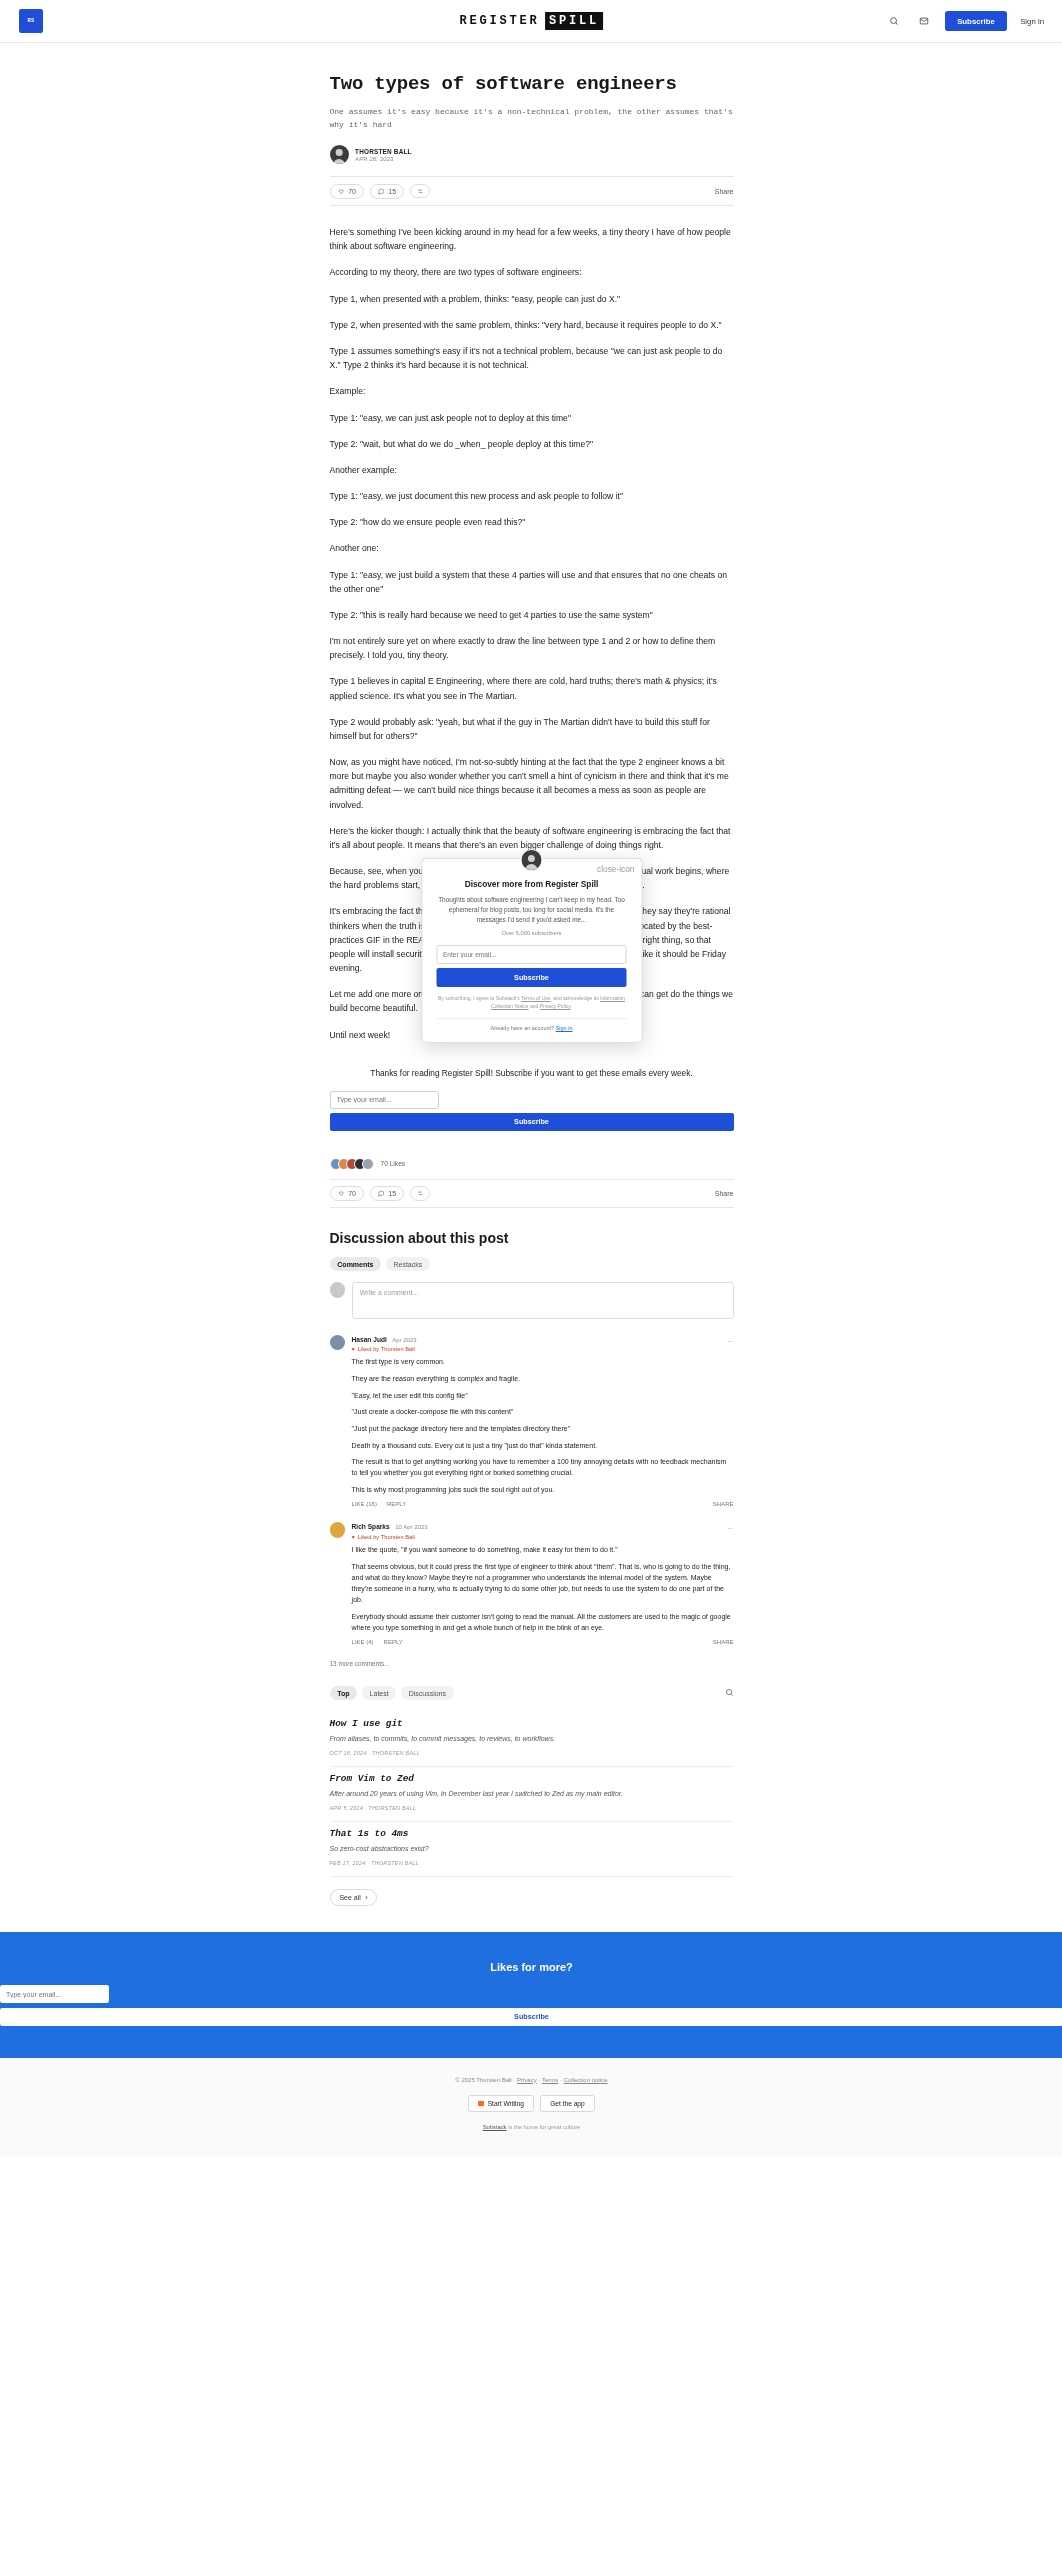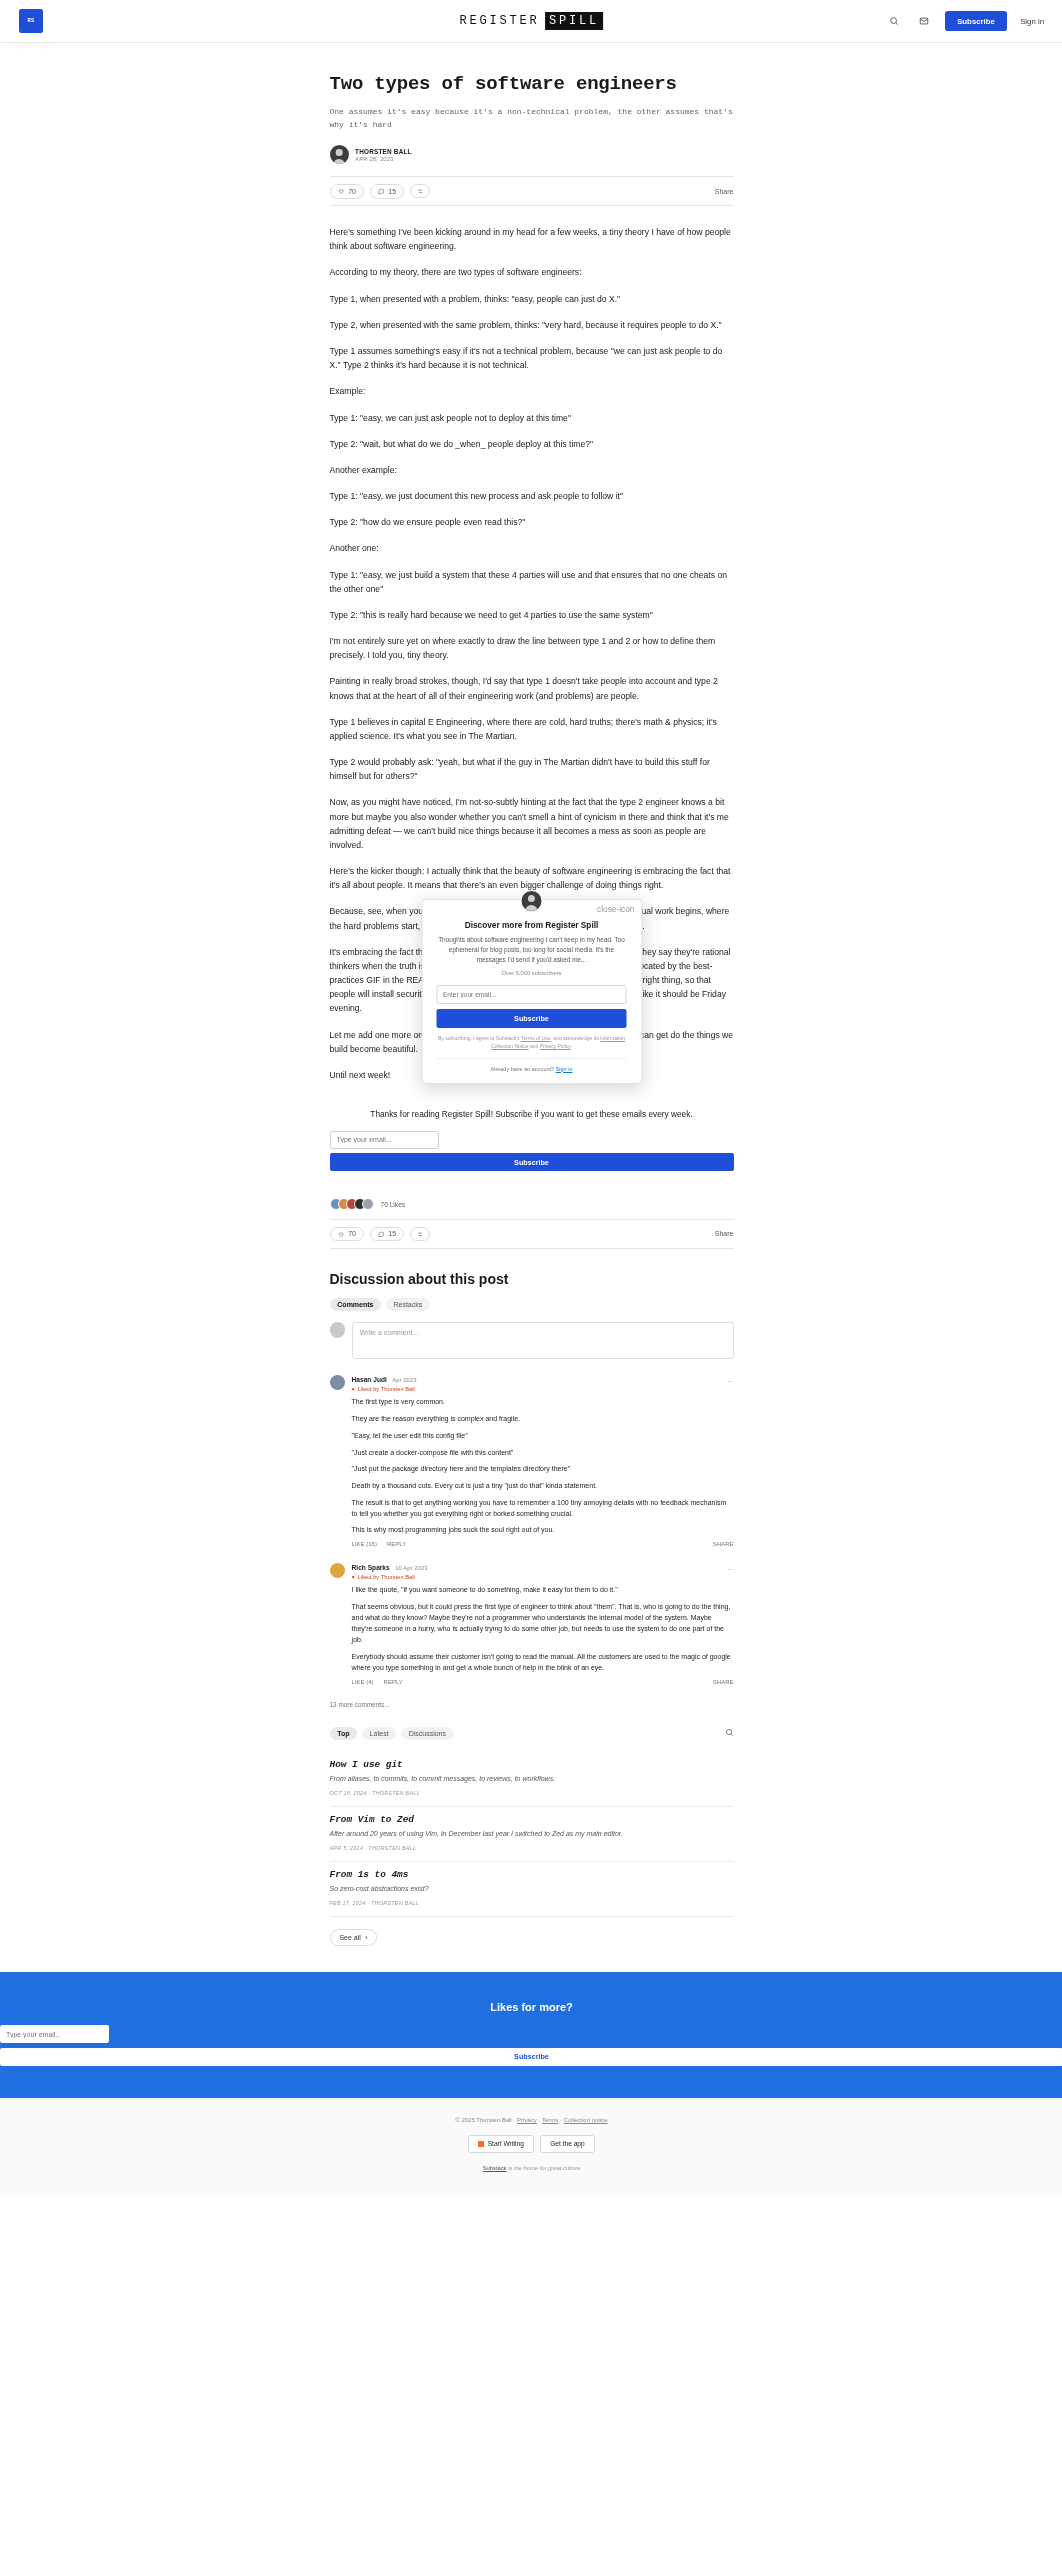--- a/index.html
+++ b/index.html
@@ -33,21 +33,21 @@
     overflow: hidden; text-align: center; line-height: 1.05;
     font-family: "Liberation Mono", monospace;
   }
   .nav-center {
     position: absolute; left: 50%; transform: translateX(-50%);
     display: flex; align-items: center;
   }
   .wordmark {
     display: flex; align-items: center;
     font-family: "Liberation Mono", monospace;
-    font-size: 12px; font-weight: 400; letter-spacing: 2.8px;
+    font-size: 12px; font-weight: 700; letter-spacing: 2.8px;
   }
   .wordmark .w1 { color: #111; }
   .wordmark .w2 {
     background: #111; color: #fff; padding: 1.7px 4.4px 2.2px 4.4px; margin-left: 5px;
     letter-spacing: 2.8px;
   }
   .nav-right {
     margin-left: auto; display: flex; align-items: center; gap: 13.3px;
   }
   .icon-btn { width: 16.6px; height: 16.6px; display: flex; align-items: center; justify-content: center; cursor: pointer; color:#444; }
@@ -340,21 +340,20 @@
       <p>Example:</p>
       <p>Type 1: "easy, we can just ask people not to deploy at this time"</p>
       <p>Type 2: "wait, but what do we do _when_ people deploy at this time?"</p>
       <p>Another example:</p>
       <p>Type 1: "easy, we just document this new process and ask people to follow it"</p>
       <p>Type 2: "how do we ensure people even read this?"</p>
       <p>Another one:</p>
       <p>Type 1: "easy, we just build a system that these 4 parties will use and that ensures that no one cheats on the other one"</p>
       <p>Type 2: "this is really hard because we need to get 4 parties to use the same system"</p>
       <p>I'm not entirely sure yet on where exactly to draw the line between type 1 and 2 or how to define them precisely. I told you, tiny theory.</p>
-      <p>Painting in really broad strokes, though, I'd say that type 1 doesn't take people into account and type 2 knows that at the heart of all of their engineering work (and problems) are people.</p>
       <p>Type 1 believes in capital E Engineering, where there are cold, hard truths; there's math &amp; physics; it's applied science. It's what you see in The Martian.</p>
       <p>Type 2 would probably ask: "yeah, but what if the guy in The Martian didn't have to build this stuff for himself but for others?"</p>
       <p>Now, as you might have noticed, I'm not-so-subtly hinting at the fact that the type 2 engineer knows a bit more but maybe you also wonder whether you can't smell a hint of cynicism in there and think that it's me admitting defeat — we can't build nice things because it all becomes a mess as soon as people are involved.</p>
 
       <div style="position:relative;">
         <p>Here's the kicker though: I actually think that the beauty of software engineering is embracing the fact that it's all about people. It means that there's an even bigger challenge of doing things right.</p>
         <p>Because, see, when you realize that it's all about people, then that's where the actual work begins, where the hard problems start, but also where the possibility of value and with impact lies.</p>
         <p>It's embracing the fact that people are people and that it doesn't matter how often they say they're rational thinkers when the truth is that they won't always pick the-best-look-for-the-job advocated by the best-practices GIF in the README. It's about making it entertaining or painful to do the right thing, so that people will install security updates, write the best practices, so that the thing feels like it should be Friday evening.</p>
 
         <div class="modal-backdrop" style="top:-3.3px;margin-top:38px;">
@@ -512,21 +511,21 @@
       <h3 class="post-h">How I use git</h3>
       <p class="post-sub">From aliases, to commits, to commit messages, to reviews, to workflows.</p>
       <div class="post-meta">OCT 18, 2024 · THORSTEN BALL</div>
     </div>
     <div class="post-item">
       <h3 class="post-h">From Vim to Zed</h3>
       <p class="post-sub">After around 20 years of using Vim, in December last year I switched to Zed as my main editor.</p>
       <div class="post-meta">APR 5, 2024 · THORSTEN BALL</div>
     </div>
     <div class="post-item">
-      <h3 class="post-h">From 1s to 4ms</h3>
+      <h3 class="post-h">That 1s to 4ms</h3>
       <p class="post-sub">So zero-cost abstractions exist?</p>
       <div class="post-meta">FEB 17, 2024 · THORSTEN BALL</div>
     </div>
 
     <div class="see-all">
       <span>See all</span>
       <span>›</span>
     </div>
   </div>
 </div>

